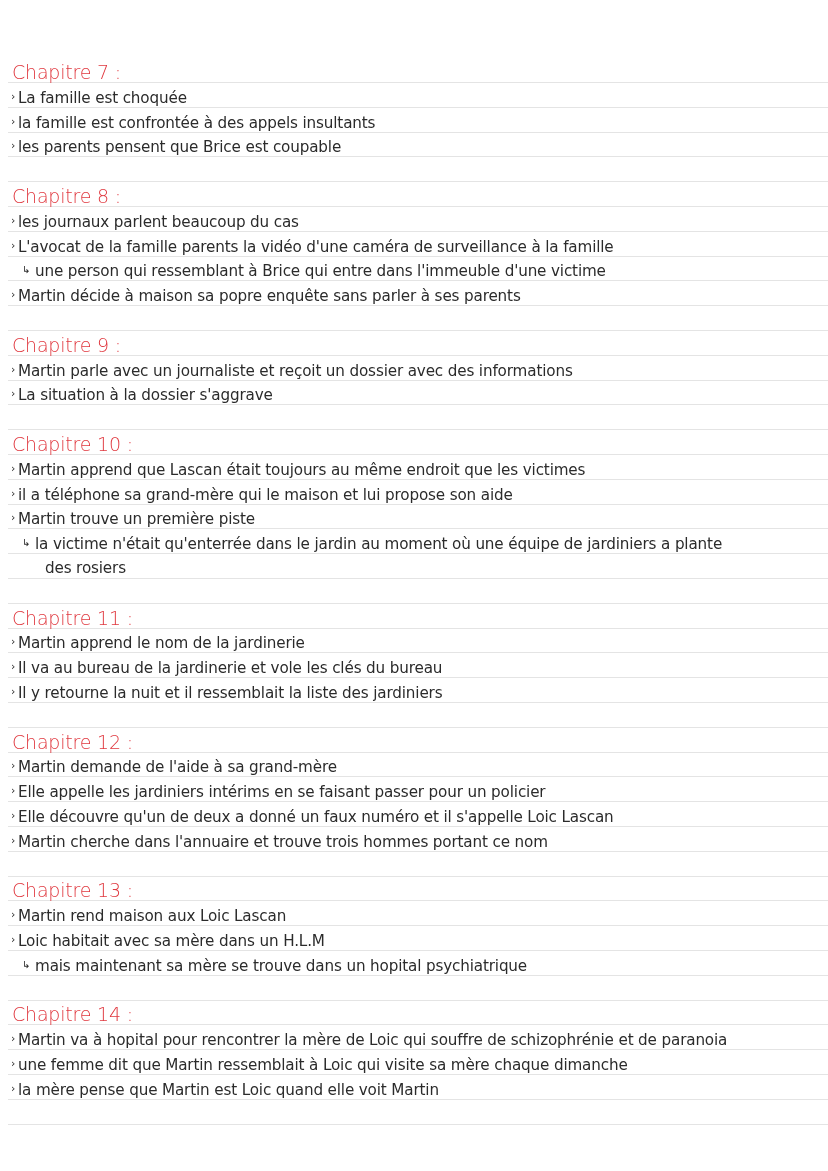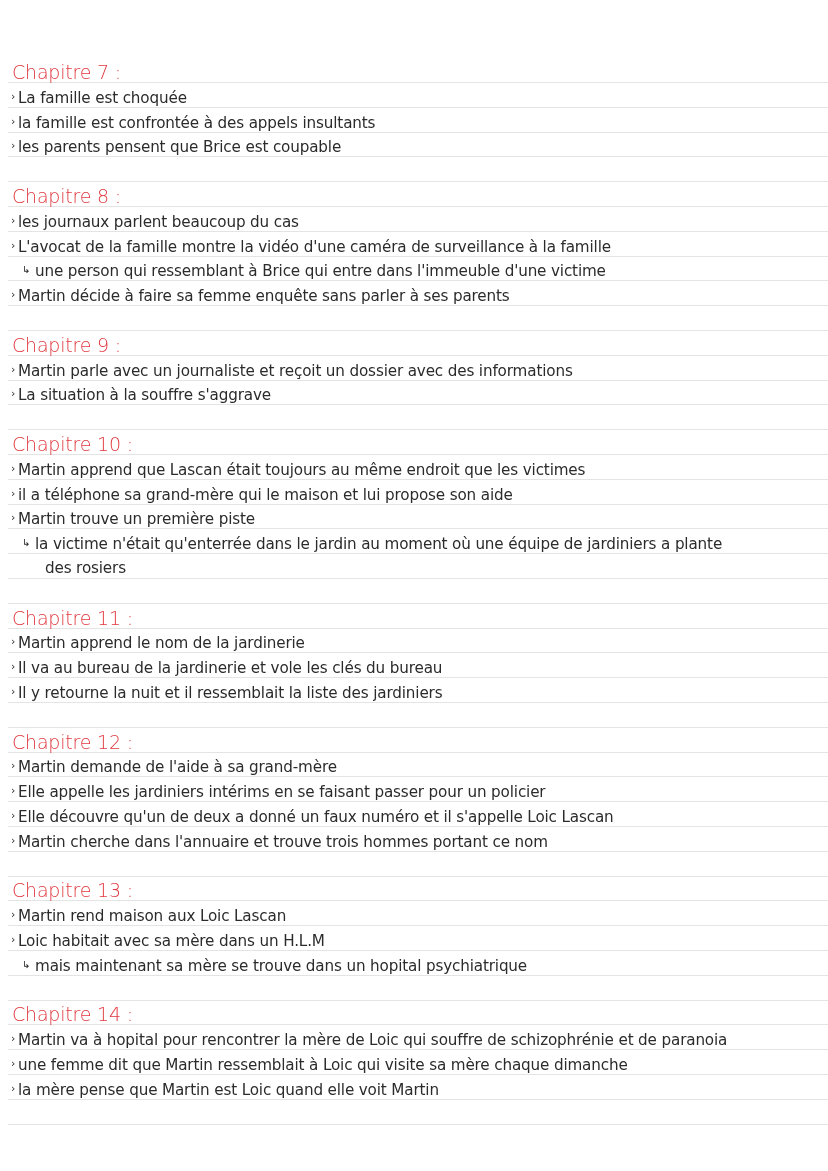--- a/index.html
+++ b/index.html
@@ -131,28 +131,28 @@
     <div class="rule" style="top: 1123.6px; background: rgb(228, 228, 228);"></div>
     <div>
       <div class="row heading" style="top: 60px; color: rgb(224, 56, 63);">Chapitre 7 :</div>
       <div class="row bullet" style="top: 84.8px; color: rgb(43, 43, 43);"><span class="mark">›</span><span>La famille est choquée</span></div>
       <div class="row bullet" style="top: 109.6px; color: rgb(43, 43, 43);"><span class="mark">›</span><span>la famille est confrontée à des appels insultants</span></div>
       <div class="row bullet" style="top: 134.4px; color: rgb(43, 43, 43);"><span class="mark">›</span><span>les parents pensent que Brice est coupable</span></div>
     </div>
     <div>
       <div class="row heading" style="top: 184px; color: rgb(224, 56, 63);">Chapitre 8 :</div>
       <div class="row bullet" style="top: 208.8px; color: rgb(43, 43, 43);"><span class="mark">›</span><span>les journaux parlent beaucoup du cas</span></div>
-      <div class="row bullet" style="top: 233.6px; color: rgb(43, 43, 43);"><span class="mark">›</span><span>L'avocat de la famille montre la vidéo d'une caméra de surveillance à la famille</span></div>
+      <div class="row bullet" style="top: 233.6px; color: rgb(43, 43, 43);"><span class="mark">›</span><span>L'avocat de la famille parents la vidéo d'une caméra de surveillance à la famille</span></div>
       <div class="row sub" style="top: 258.4px; color: rgb(43, 43, 43);"><span class="mark">↳</span><span>une person qui ressemblant à Brice qui entre dans l'immeuble d'une victime</span></div>
-      <div class="row bullet" style="top: 283.2px; color: rgb(43, 43, 43);"><span class="mark">›</span><span>Martin décide à faire sa femme enquête sans parler à ses parents</span></div>
+      <div class="row bullet" style="top: 283.2px; color: rgb(43, 43, 43);"><span class="mark">›</span><span>Martin décide à maison sa popre enquête sans parler à ses parents</span></div>
     </div>
     <div>
       <div class="row heading" style="top: 332.8px; color: rgb(224, 56, 63);">Chapitre 9 :</div>
       <div class="row bullet" style="top: 357.6px; color: rgb(43, 43, 43);"><span class="mark">›</span><span>Martin parle avec un journaliste et reçoit un dossier avec des informations</span></div>
-      <div class="row bullet" style="top: 382.4px; color: rgb(43, 43, 43);"><span class="mark">›</span><span>La situation à la souffre s'aggrave</span></div>
+      <div class="row bullet" style="top: 382.4px; color: rgb(43, 43, 43);"><span class="mark">›</span><span>La situation à la dossier s'aggrave</span></div>
     </div>
     <div>
       <div class="row heading" style="top: 432px; color: rgb(224, 56, 63);">Chapitre 10 :</div>
       <div class="row bullet" style="top: 456.8px; color: rgb(43, 43, 43);"><span class="mark">›</span><span>Martin apprend que Lascan était toujours au même endroit que les victimes</span></div>
       <div class="row bullet" style="top: 481.6px; color: rgb(43, 43, 43);"><span class="mark">›</span><span>il a téléphone sa grand-mère qui le maison et lui propose son aide</span></div>
       <div class="row bullet" style="top: 506.4px; color: rgb(43, 43, 43);"><span class="mark">›</span><span>Martin trouve un première piste</span></div>
       <div class="row sub" style="top: 531.2px; color: rgb(43, 43, 43);"><span class="mark">↳</span><span>la victime n'était qu'enterrée dans le jardin au moment où une équipe de jardiniers a plante</span></div>
       <div class="row cont" style="top: 556px; color: rgb(43, 43, 43);"><span>des rosiers</span></div>
     </div>
     <div>

